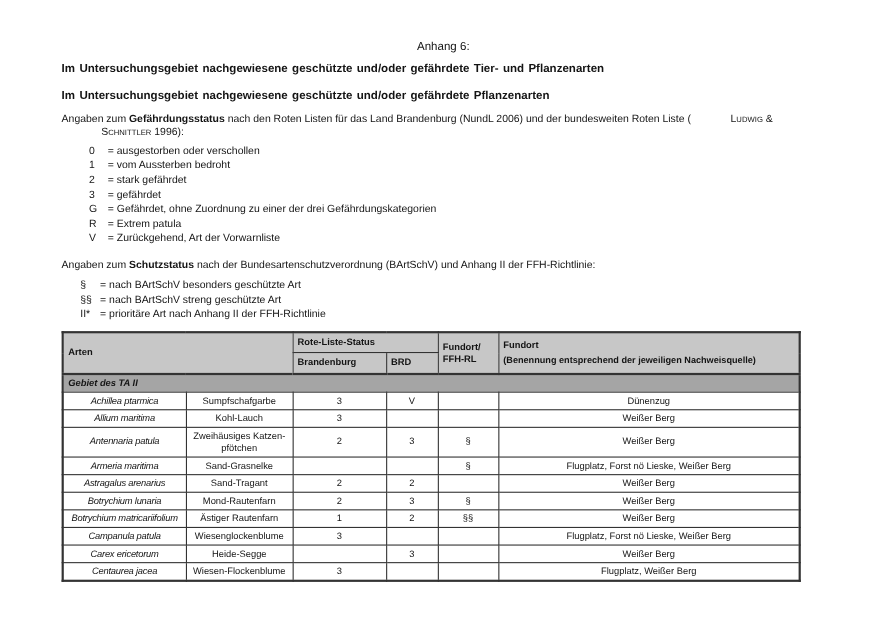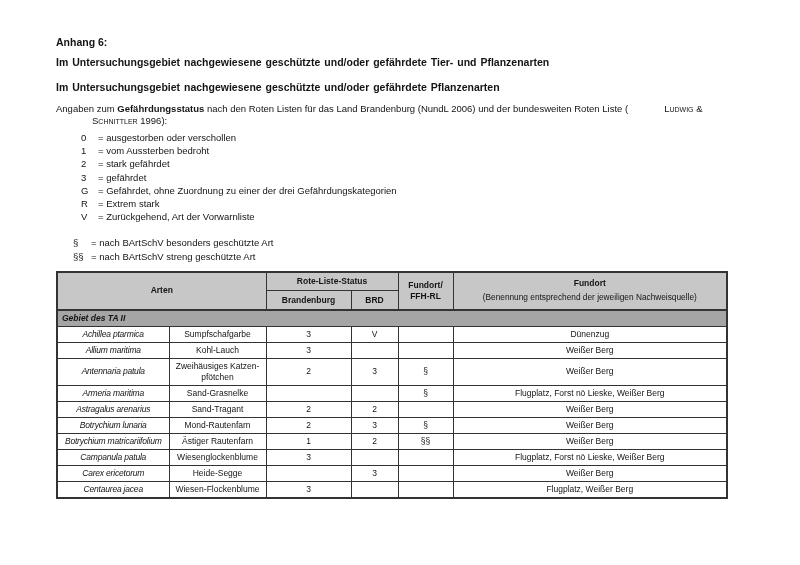--- a/index.html
+++ b/index.html
@@ -11,21 +11,21 @@
   *{box-sizing:border-box;}
   html,body{margin:0;padding:0;}
   body{
     width:800px;height:565px;overflow:hidden;background:#ffffff;
     font-family:"Liberation Sans", sans-serif;
     color:var(--text-color);
     -webkit-font-smoothing:antialiased;
   }
   .page{padding:36px 50px 0 56px;}
 
-  .anhang{font-size:10.5px;font-weight:bold;margin:0 0 8px 0;}
+  .anhang{font-size:10.5px;font-weight:normal;margin:0 0 8px 0;text-align:center;}
   .doc-title{font-size:10.5px;font-weight:bold;margin:0 0 13px 0;word-spacing:1px;}
   .doc-title2{font-size:10.5px;font-weight:bold;margin:0 0 10px 0;word-spacing:1px;}
 
   .intro{font-size:9.5px;line-height:11.5px;margin:0 0 5px 0;}
   .intro b{font-weight:bold;}
   .sc{font-variant:small-caps;padding-left:36px;}
 
   .legend{margin:0 0 13px 25px;}
   .legend.schutz-legend{margin-left:17px;margin-bottom:8px;}
   .legend-item{display:flex;font-size:9.5px;line-height:13.2px;}
@@ -39,25 +39,25 @@
     border:2px solid var(--border-color);
   }
   table.species th, table.species td{
     border:1px solid var(--border-color);
     padding:2px 4px;
     vertical-align:middle;
     overflow:hidden;
   }
   table.species thead th{
     background:var(--header-bg);
-    font-weight:bold;text-align:center;height:19px;
+    font-weight:bold;text-align:left;height:19px;
   }
   table.species thead tr:last-child th{border-bottom:2px solid var(--border-color);}
   th.fundort-h{text-align:left;vertical-align:top;}
-  .fundort-sub{font-weight:normal;font-size:8.3px;margin-top:3px;}
+  .fundort-sub{font-weight:bold;font-size:8.3px;margin-top:3px;}
   tr.section-row td{
     background:var(--section-bg);
     font-weight:bold;font-style:italic;height:15px;
     border-top:2px solid var(--border-color);
   }
   td.c-latin{font-style:italic;vertical-align:top;white-space:nowrap;letter-spacing:-0.2px;padding-left:3px;padding-right:1px;}
   td.c-german{vertical-align:top;}
   td.c-num{text-align:center;}
   td.c-fundort{vertical-align:top;}
   tbody tr.data-row td{height:15px;text-align:center;}
@@ -97,43 +97,48 @@
         <span class="legend-def">= gefährdet</span>
       </div>
 
       <div class="legend-item">
         <span class="legend-sym">G</span>
         <span class="legend-def">= Gefährdet, ohne Zuordnung zu einer der drei Gefährdungskategorien</span>
       </div>
 
       <div class="legend-item">
         <span class="legend-sym">R</span>
-        <span class="legend-def">= Extrem stark</span>
+        <span class="legend-def">= Extrem patula</span>
       </div>
 
       <div class="legend-item">
         <span class="legend-sym">V</span>
         <span class="legend-def">= Zurückgehend, Art der Vorwarnliste</span>
       </div>
 
   </div>
 
+  <p class="intro"><span>Angaben zum </span><b>Schutzstatus</b><span> nach der Bundesartenschutzverordnung (BArtSchV) und Anhang II der FFH-Richtlinie:</span></p>
 
   <div class="legend schutz-legend">
 
       <div class="legend-item">
         <span class="legend-sym">§</span>
         <span class="legend-def">= nach BArtSchV besonders geschützte Art</span>
       </div>
 
       <div class="legend-item">
         <span class="legend-sym">§§</span>
         <span class="legend-def">= nach BArtSchV streng geschützte Art</span>
       </div>
 
+      <div class="legend-item">
+        <span class="legend-sym">II*</span>
+        <span class="legend-def">= prioritäre Art nach Anhang II der FFH-Richtlinie</span>
+      </div>
 
   </div>
 
   <table class="species">
     <colgroup>
       <col style="width:112px">
       <col style="width:97px">
       <col style="width:85px">
       <col style="width:47px">
       <col style="width:55px">

